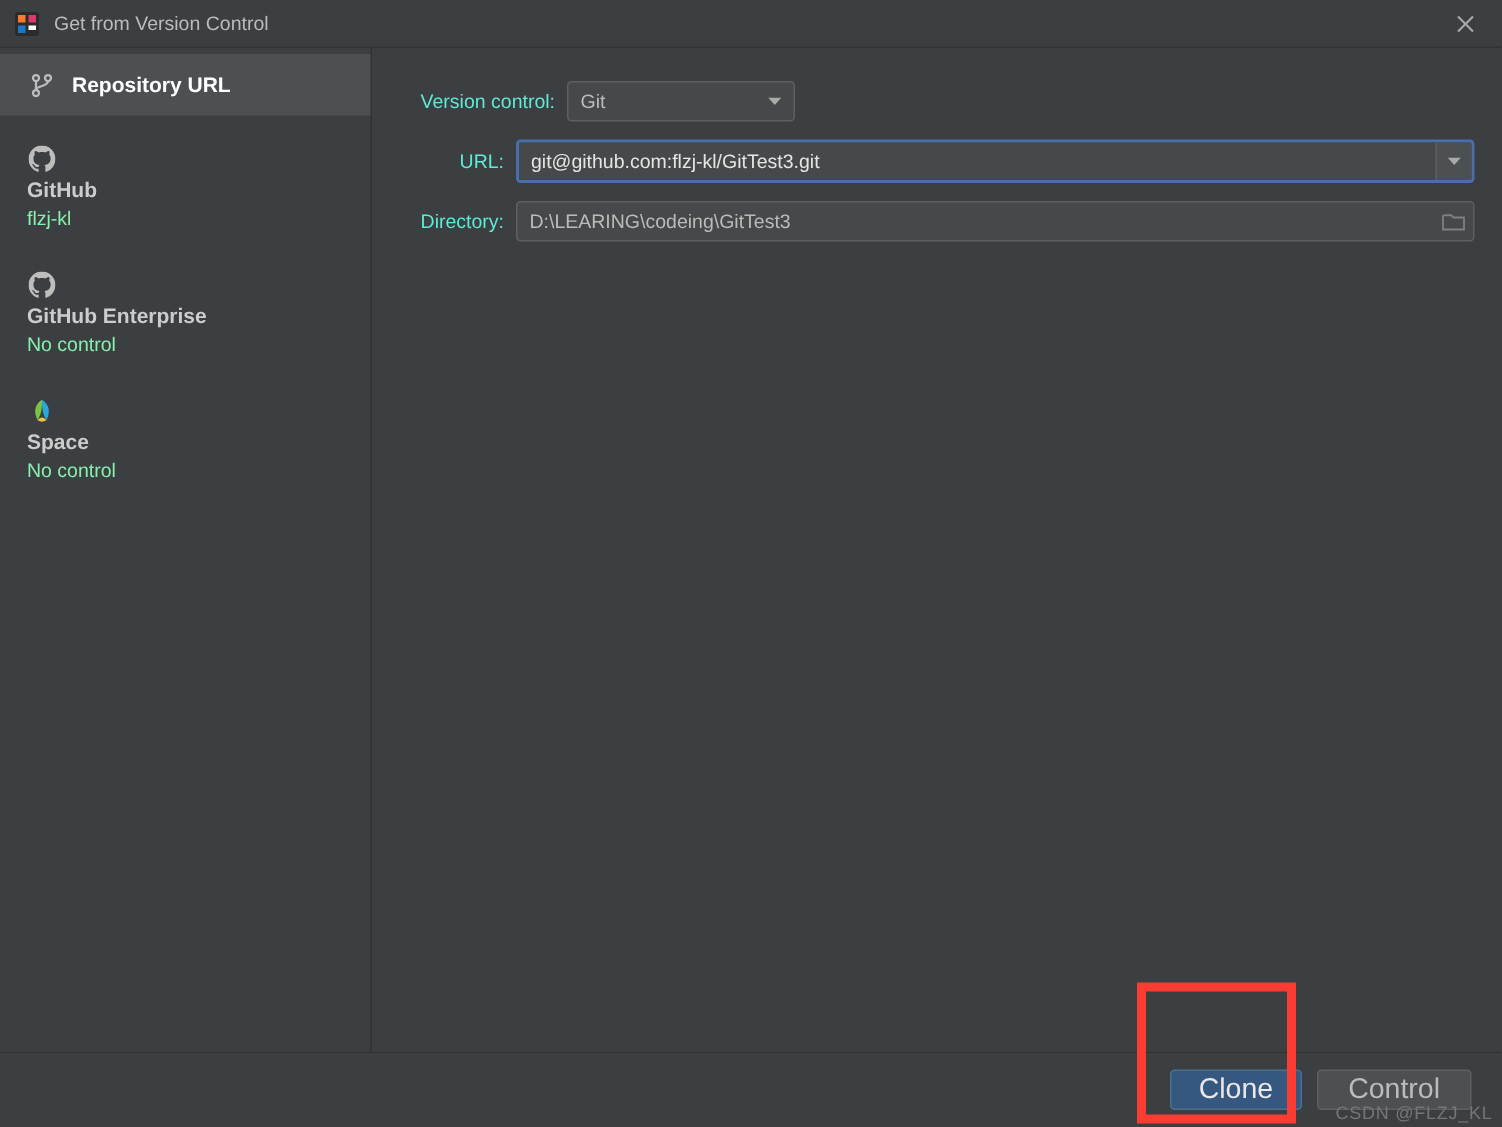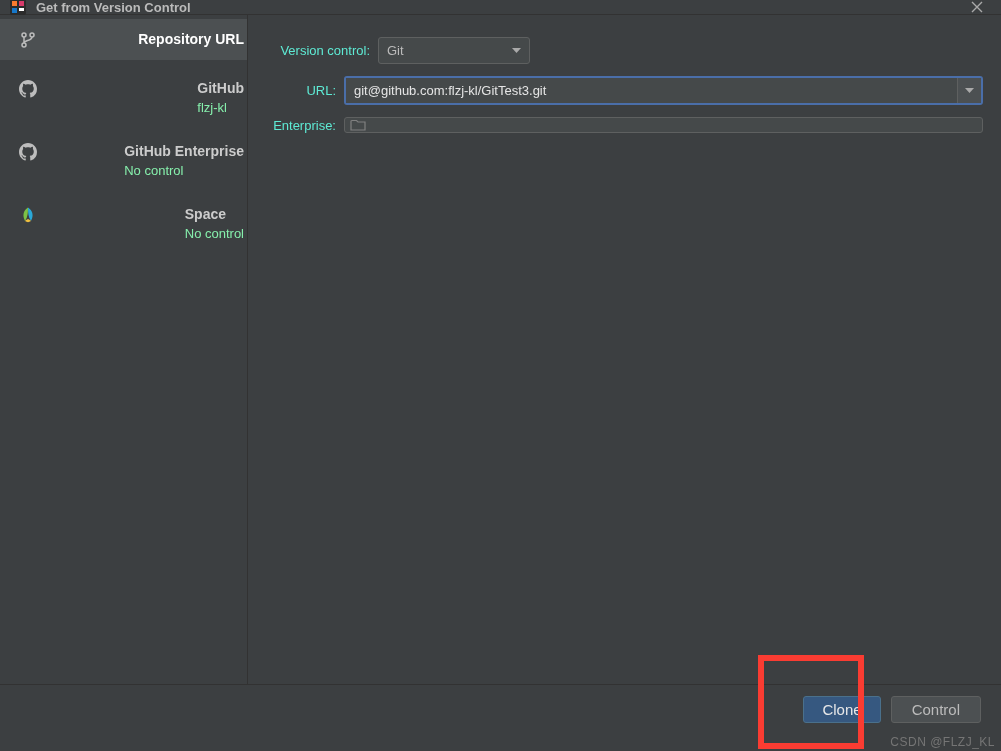--- a/index.html
+++ b/index.html
@@ -7,27 +7,26 @@
       width: 1001px;
       height: 751px;
       background: #3c3f41;
       font-family: "Segoe UI", Arial, sans-serif;
       font-size: 13px;
       color: #bbbbbb;
       overflow: hidden;
       position: relative;
     }
     .titlebar {
-      height: 15px;
+      height: 32px;
       background: #3c3f41;
       display: flex;
       align-items: center;
       padding: 0 10px;
       border-bottom: 1px solid #323232;
-      font-weight: bold;
     }
     .app-icon {
       width: 16px;
       height: 16px;
       margin-right: 10px;
     }
     .titlebar-title {
       flex: 1;
       color: #bbbbbb;
       font-size: 13px;
@@ -46,25 +45,24 @@
       display: flex;
       height: 669px;
     }
     .sidebar {
       width: 248px;
       background: #3c3f41;
       border-right: 1px solid #323232;
       padding-top: 4px;
     }
     .sidebar-item {
-      padding: 10px 3px 10px 18px;
+      padding: 10px 16px 10px 18px;
       display: flex;
       align-items: flex-start;
       cursor: pointer;
-      justify-content: space-between;
     }
     .sidebar-item.selected {
       background: #4c5052;
     }
     .sidebar-item.selected .item-title {
       color: #ffffff;
       font-weight: 600;
     }
     .side-icon {
       width: 20px;
@@ -87,20 +85,21 @@
       line-height: 20px;
     }
     .item-sub {
       color: #86efac;
       font-size: 13px;
       margin-top: 2px;
     }
     .sidebar-item.multi {
       padding-top: 18px;
       padding-bottom: 8px;
+      flex-direction: column;
     }
     .main {
       flex: 1;
       padding: 22px 18px 10px 10px;
       background: #3c3f41;
     }
     .form-row {
       display: flex;
       align-items: center;
       margin-bottom: 12px;
@@ -197,21 +196,21 @@
       padding-right: 20px;
       gap: 10px;
     }
     .btn {
       height: 27px;
       padding: 0 20px;
       border-radius: 3px;
       border: 1px solid #5e6060;
       background: #4c5052;
       color: #bbbbbb;
-      font-size: 15px;
+      font-size: 19px;
       cursor: pointer;
       display: flex;
       align-items: center;
       justify-content: center;
     }
     .btn-primary {
       background: #365880;
       border: 1px solid #4a708b;
       color: #e8e8e8;
       padding: 0 18px;
@@ -338,23 +337,24 @@
               <svg width="9" height="6" viewBox="0 0 9 6">
                   <path d="M0 0 L4.5 5 L9 0 Z" fill="#aaaaaa"></path>
                 </svg>
             </span>
           </div>
         </div>
       </div>
     </div>
 
     <div class="form-row">
-      <div class="form-label">Enterprise:</div>
+      <div class="form-label">Directory:</div>
       <div class="form-field">
         <div class="dir-wrap">
+          <input class="dir-input" value="D:\LEARING\codeing\GitTest3" style="">
           <div class="folder-btn">
             <span>
               <svg width="16" height="14" viewBox="0 0 16 14">
                 <path d="M1 3 L1 12 L15 12 L15 4 L8 4 L6.5 2.5 L2 2.5 Z" fill="none" stroke="#808080" stroke-width="1.2"></path>
               </svg>
             </span>
           </div>
         </div>
       </div>
     </div>

